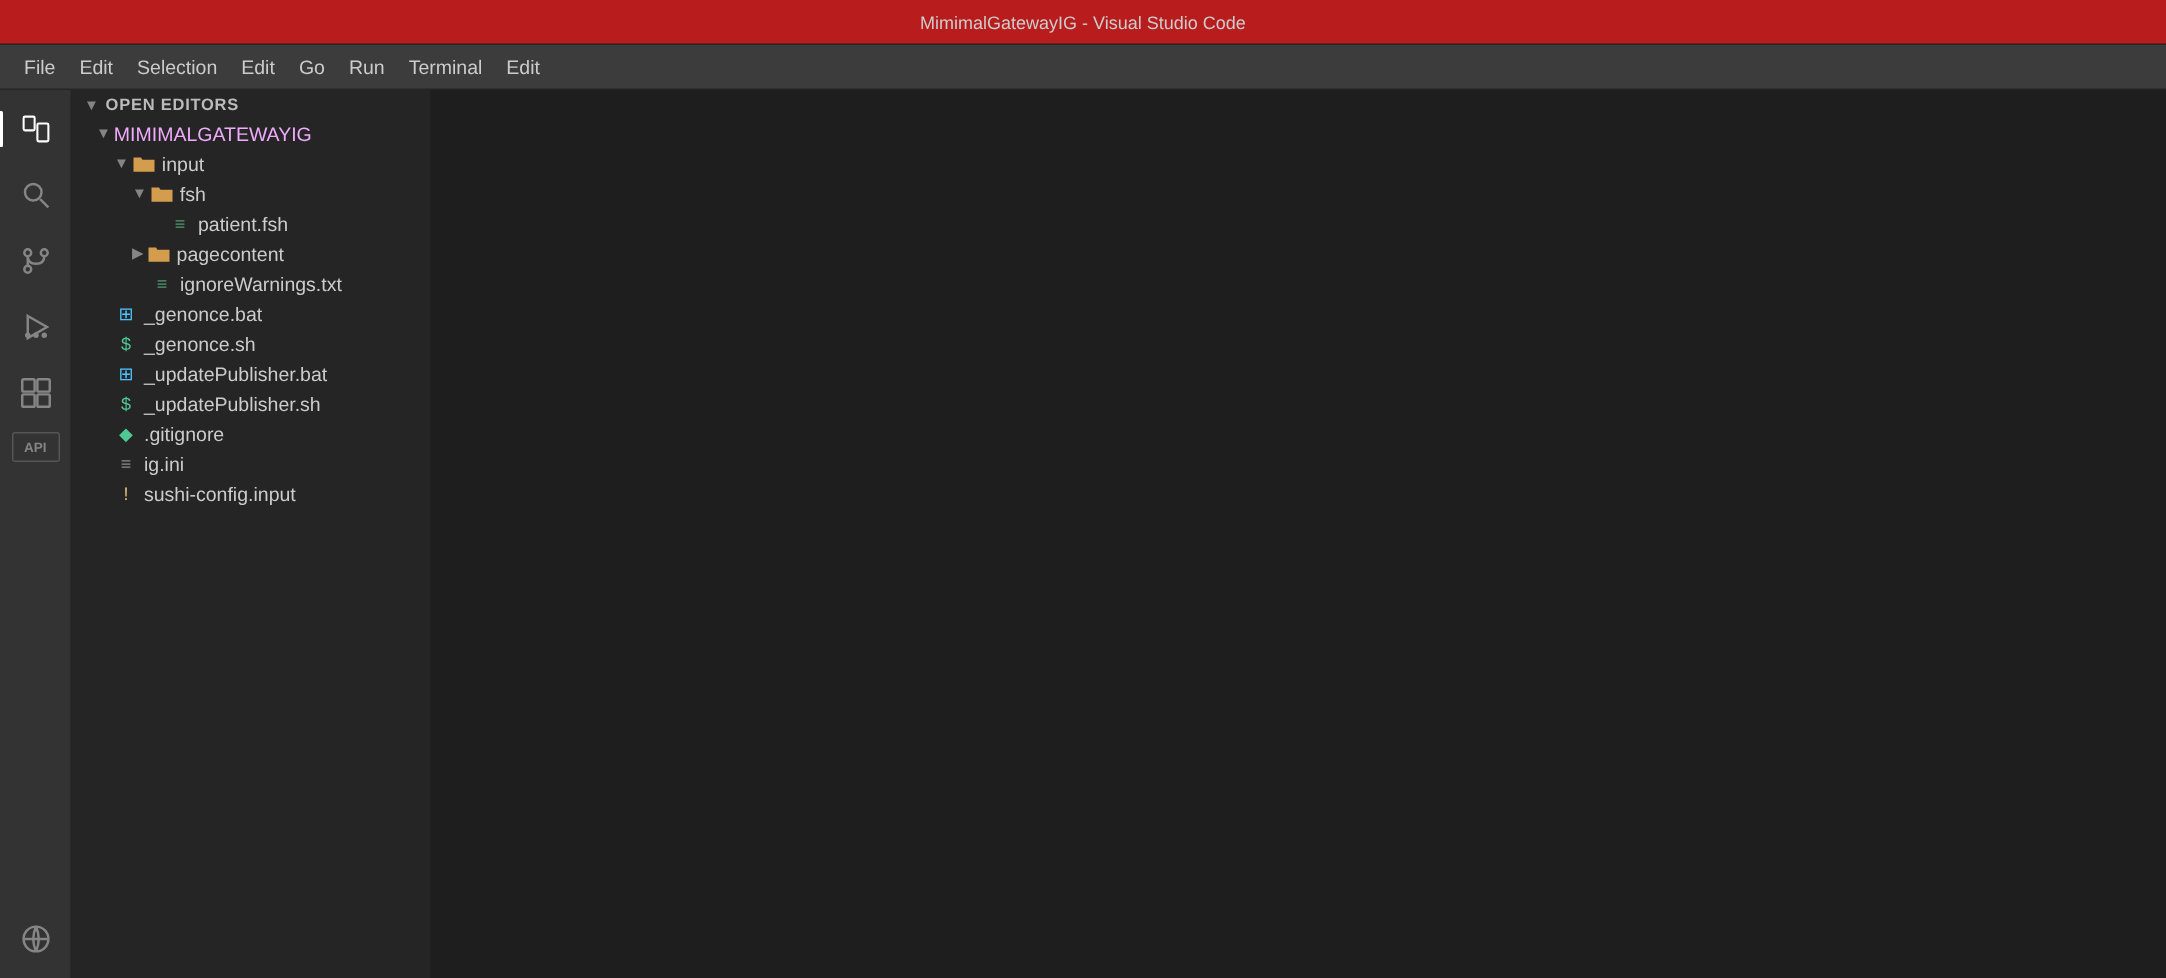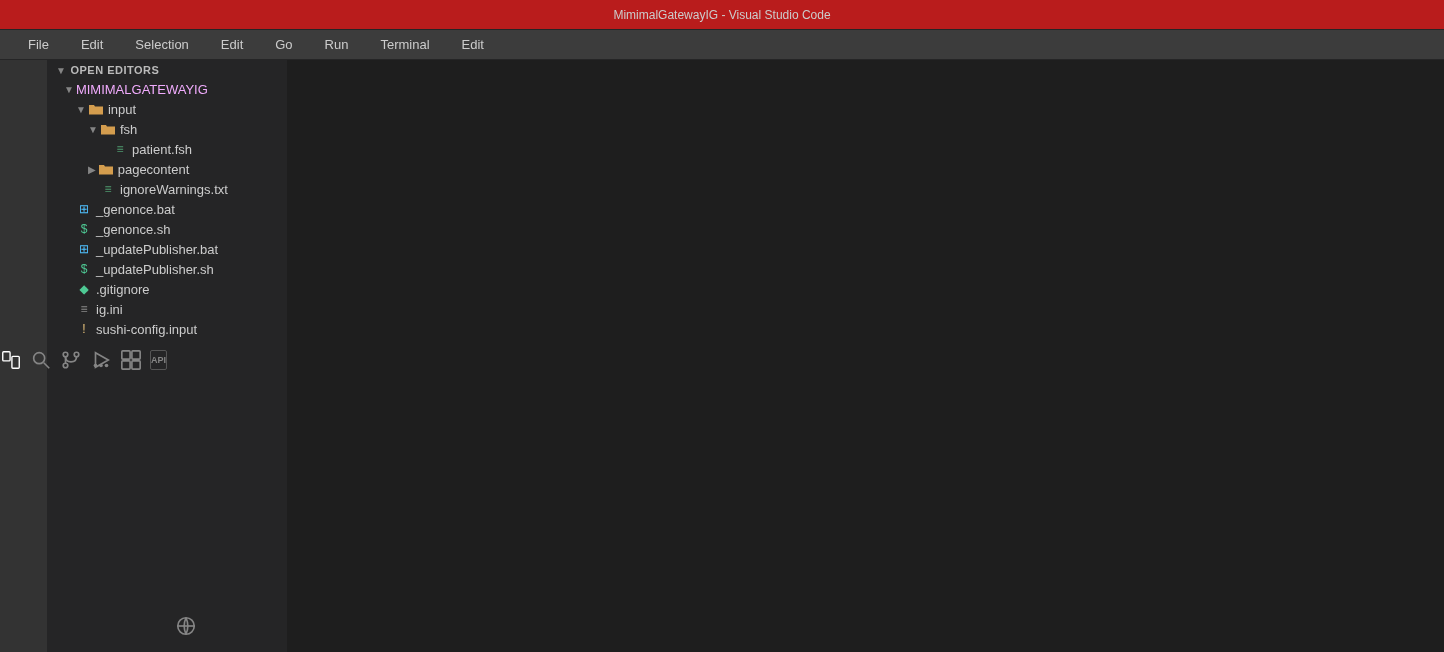--- a/index.html
+++ b/index.html
@@ -24,22 +24,22 @@
       font-size: 12px;
       border-bottom: 1px solid #252526;
     }
 
     
     .menu-bar {
       background: #3c3c3c;
       height: 30px;
       display: flex;
       align-items: center;
-      padding: 0 20px;
-      gap: 16px;
+      padding: 0 8px;
+      gap: 0;
       border-bottom: 1px solid #252526;
     }
 
     .menu-item {
       padding: 4px 8px;
       color: #cccccc;
       font-size: 13px;
       cursor: pointer;
       border-radius: 3px;
     }
@@ -48,21 +48,21 @@
     .main-layout {
       display: flex;
       height: calc(652px - 60px);
     }
 
     
     .activity-bar {
       width: 48px;
       background: #333333;
       display: flex;
-      flex-direction: row;
+      flex-direction: column;
       align-items: center;
       padding-top: 8px;
       gap: 8px;
       border-right: 1px solid #252526;
     }
 
     .activity-icon {
       width: 36px;
       height: 36px;
       display: flex;

